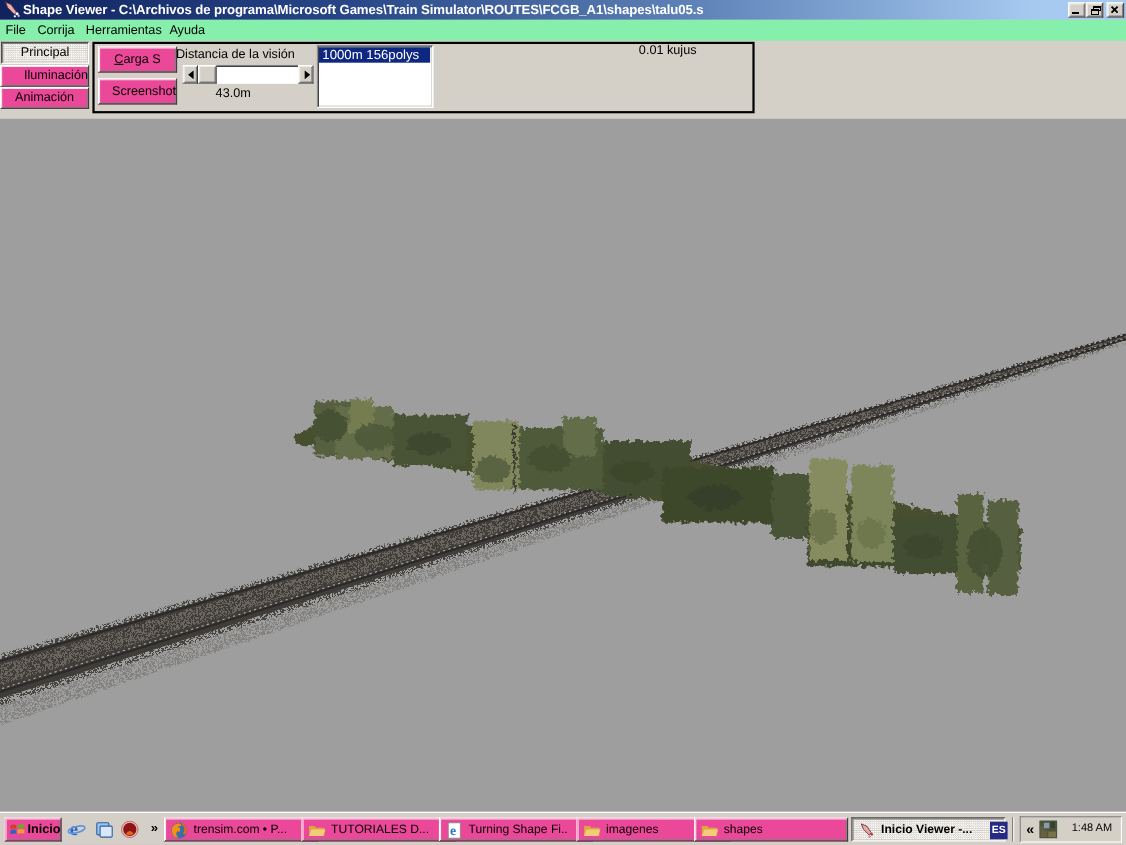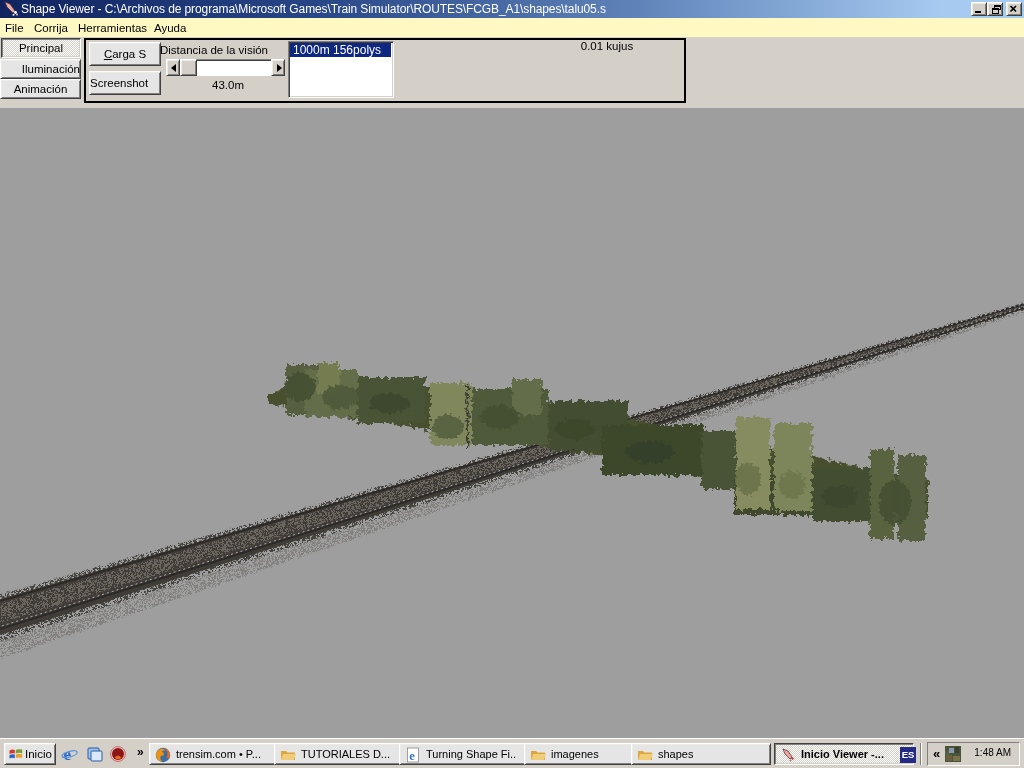--- a/index.html
+++ b/index.html
@@ -1,48 +1,48 @@
 <!DOCTYPE html>
 <html><head><meta charset="utf-8"><title>sv</title><style>
 *{margin:0;padding:0;box-sizing:border-box}
 html,body{width:1024px;height:768px;overflow:hidden}
 body{font-family:"Liberation Sans",sans-serif;background:#d4d0c8;position:relative}
 .abs{position:absolute}
 
 #titlebar{left:0;top:0;width:1024px;height:18px;background:linear-gradient(to right,#10235f,#274586 30%,#5f83b8 62%,#a6caf0 92%)}
-#titletext{left:21px;top:2px;color:#fff;font-size:12px;font-weight:normal;white-space:nowrap;letter-spacing:-0.1px}
+#titletext{left:21px;top:2px;color:#fff;font-size:12px;font-weight:bold;white-space:nowrap;letter-spacing:-0.1px}
 .wbtn{top:2px;width:16px;height:14px;background:#d4d0c8;border:1px solid;border-color:#fff #404040 #404040 #fff;box-shadow:inset 1px 1px 0 #ecebe5,inset -1px -1px 0 #808080}
 
-#menubar{left:0;top:18px;width:1024px;height:19px;background:#fef9c3}
+#menubar{left:0;top:18px;width:1024px;height:19px;background:#86efac}
 .menuitem{top:4px;font-size:11.5px;color:#000}
 
-.raised{background:#e5e5e5;border:1px solid;border-color:#fff #404040 #404040 #fff;box-shadow:inset 1px 1px 0 #ecebe5,inset -1px -1px 0 #808080}
+.raised{background:#ec4899;border:1px solid;border-color:#fff #404040 #404040 #fff;box-shadow:inset 1px 1px 0 #ecebe5,inset -1px -1px 0 #808080}
 .sunkenbtn{border:1px solid;border-color:#404040 #fff #fff #404040;box-shadow:inset 1px 1px 0 #808080,inset -1px -1px 0 #d4d0c8}
 .dither{background-image:repeating-conic-gradient(#ffffff 0% 25%,#d4d0c8 0% 50%);background-size:2px 2px}
 
 #tabPrincipal{left:1px;top:38px;width:80px;height:20px;font-size:11.5px;text-align:center;line-height:18px}
 #tabIlum{left:0;top:59px;width:81px;height:20px;font-size:11.5px;text-align:right;line-height:18px}
 #tabAnim{left:0;top:79px;width:81px;height:20px;font-size:11.5px;text-align:center;line-height:18px}
 #frame{left:84px;top:38px;width:602px;height:65px;border:2px solid #000}
 #btnCarga{left:89px;top:42px;width:72px;height:24px;font-size:11.5px;text-align:center;line-height:22px}
-#btnShot{left:89px;top:71px;width:72px;height:24px;font-size:11.5px;text-align:left;line-height:22px}
+#btnShot{left:89px;top:71px;width:72px;height:24px;font-size:11.5px;text-align:right;line-height:22px}
 #lblDist{left:152px;top:44px;width:124px;text-align:center;font-size:11.5px;white-space:nowrap}
 #scroll{left:166px;top:59px;width:119px;height:17px;background:#fff;border:1px solid #808080;border-right-color:#fff;border-bottom-color:#fff;box-shadow:inset 1px 1px 0 #404040}
 .sarrow{top:59px;width:14px;height:17px;background:#d4d0c8;border:1px solid;border-color:#fff #404040 #404040 #fff;box-shadow:inset 1px 1px 0 #ecebe5,inset -1px -1px 0 #808080}
 #thumb{left:180px;top:59px;width:17px;height:17px;background:#d4d0c8;border:1px solid;border-color:#fff #404040 #404040 #fff;box-shadow:inset 1px 1px 0 #ecebe5,inset -1px -1px 0 #808080}
 .tri{position:absolute;width:0;height:0}
-#lbl43{left:196px;top:79px;width:64px;text-align:center;font-size:11.5px}
+#lbl43{left:196px;top:79px;width:64px;font-size:11.5px}
 #listbox{left:288px;top:41px;width:106px;height:57px;background:#fff;border:1px solid;border-color:#808080 #fff #fff #808080;box-shadow:inset 1px 1px 0 #404040,inset -1px -1px 0 #d4d0c8}
 #listsel{left:290px;top:43px;width:101px;height:14px;background:#0e2780;color:#fff;font-size:12px;padding-left:3px;line-height:14px}
 #lblkujus{left:575px;top:40px;width:64px;font-size:11.5px;text-align:center}
 
 #viewport{left:0;top:108px;width:1024px;height:630px;background:#9e9e9e}
 
 #taskbar{left:0;top:738px;width:1024px;height:30px;background:#d4d0c8;border-top:1px solid #fff}
-#inicio{left:4px;top:4px;width:52px;height:22px;font-size:12px;font-weight:normal}
+#inicio{left:4px;top:4px;width:52px;height:22px;font-size:12px;font-weight:bold}
 .tbtn{top:4px;width:140px;height:22px;font-size:11px;color:#000}
 .tbtn .lbl{position:absolute;left:26px;top:4px;white-space:nowrap;overflow:hidden;max-width:90px}
 .ticon{position:absolute;left:5px;top:3px;width:16px;height:16px}
 #es{left:900px;top:8px;width:16px;height:16px;background:#232b85;color:#fff;font-size:9.5px;font-weight:bold;text-align:center;line-height:16px}
 #tray{left:927px;top:3px;width:93px;height:24px;background:#d4d0c8;border:1px solid;border-color:#808080 #fff #fff #808080}
 #traytime{position:absolute;right:8px;top:4px;font-size:10px}
 #chev{position:absolute;left:5px;top:3px;font-size:13px;font-weight:bold}
 #trayicon{position:absolute;left:17px;top:3px;width:16px;height:16px;background:#4a5a3a}
 </style></head><body>
 

